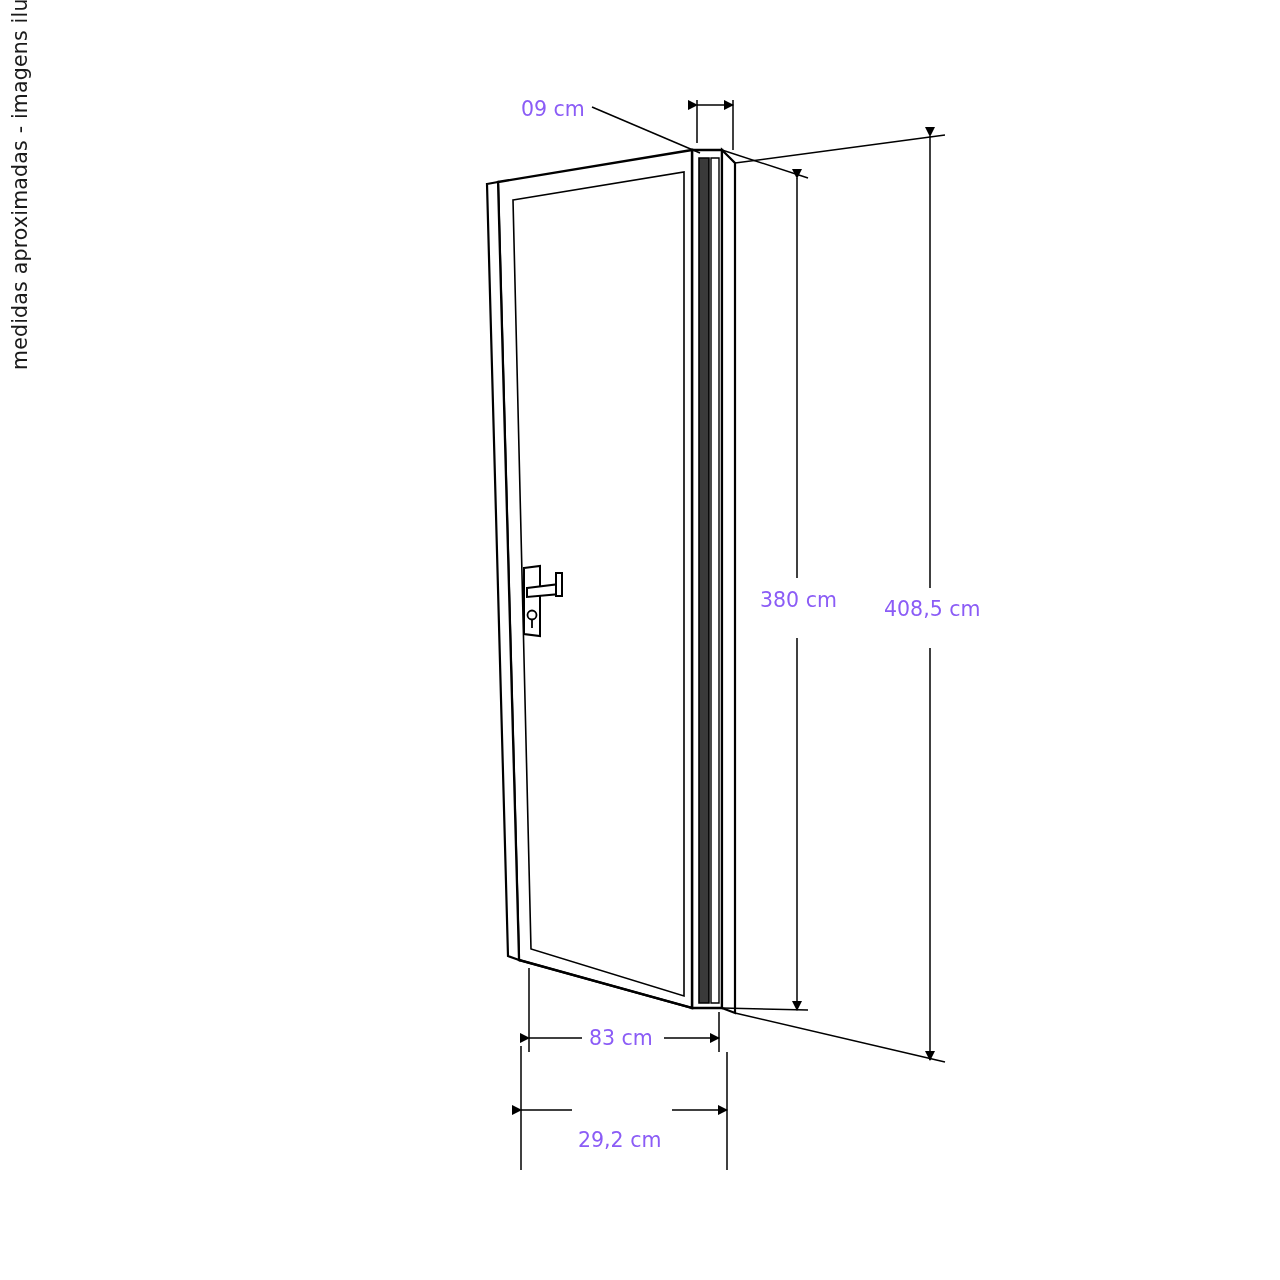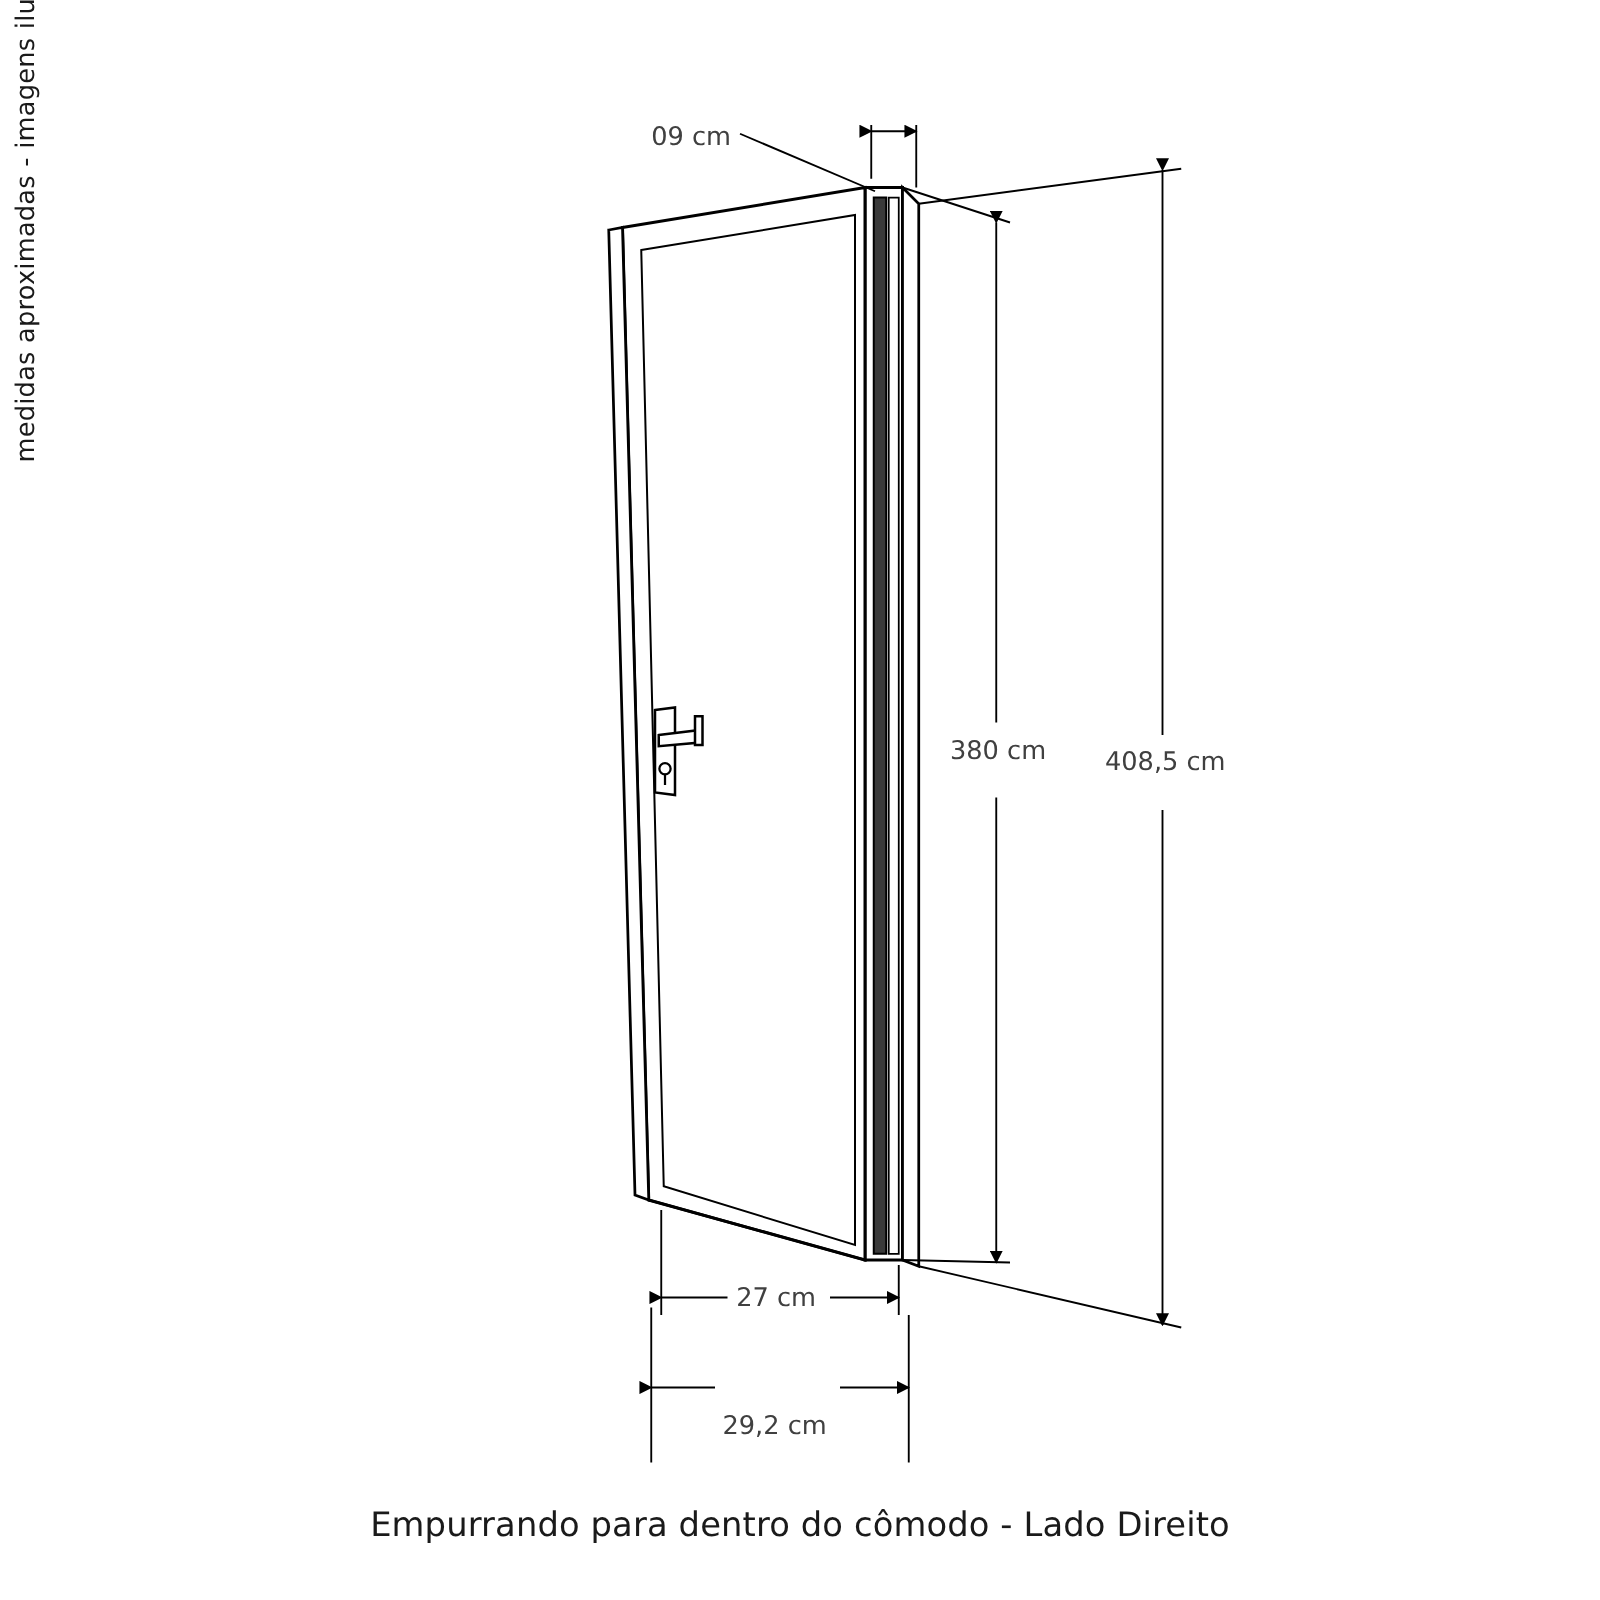--- a/index.html
+++ b/index.html
@@ -45,21 +45,21 @@
     right: 0;
     top: 1205px;
     text-align: center;
     font-size: 27px;
     color: #1a1a1a;
     letter-spacing: 0.1px;
   }
   .dim-label {
     position: absolute;
     font-size: 20.5px;
-    color: #404040;
+    color: #8b5cf6;
     white-space: nowrap;
   }
   #lbl-thickness { left: 521px; top: 97px; }
   #lbl-height-inner { left: 760px; top: 588px; }
   #lbl-height-outer { left: 884px; top: 597px; }
   #lbl-width-inner { left: 589px; top: 1026px; }
   #lbl-width-outer { left: 578px; top: 1128px; }
 </style>
 </head>
 <body>
@@ -153,21 +153,20 @@
 
     </g>
   </svg>
 
   <div class="dim-label" id="lbl-thickness">09 cm</div>
 
   <div class="dim-label" id="lbl-height-inner">380 cm</div>
 
   <div class="dim-label" id="lbl-height-outer">408,5 cm</div>
 
-  <div class="dim-label" id="lbl-width-inner">27 cm</div>
+  <div class="dim-label" id="lbl-width-inner">83 cm</div>
 
   <div class="dim-label" id="lbl-width-outer">29,2 cm</div>
 
   <div class="side-note">medidas aproximadas - imagens ilustrativas © Hale esquadrias 2023</div>
 
-  <div class="caption">Empurrando para dentro do cômodo - Lado Direito</div>
 
 </div>
 
 </body></html>

